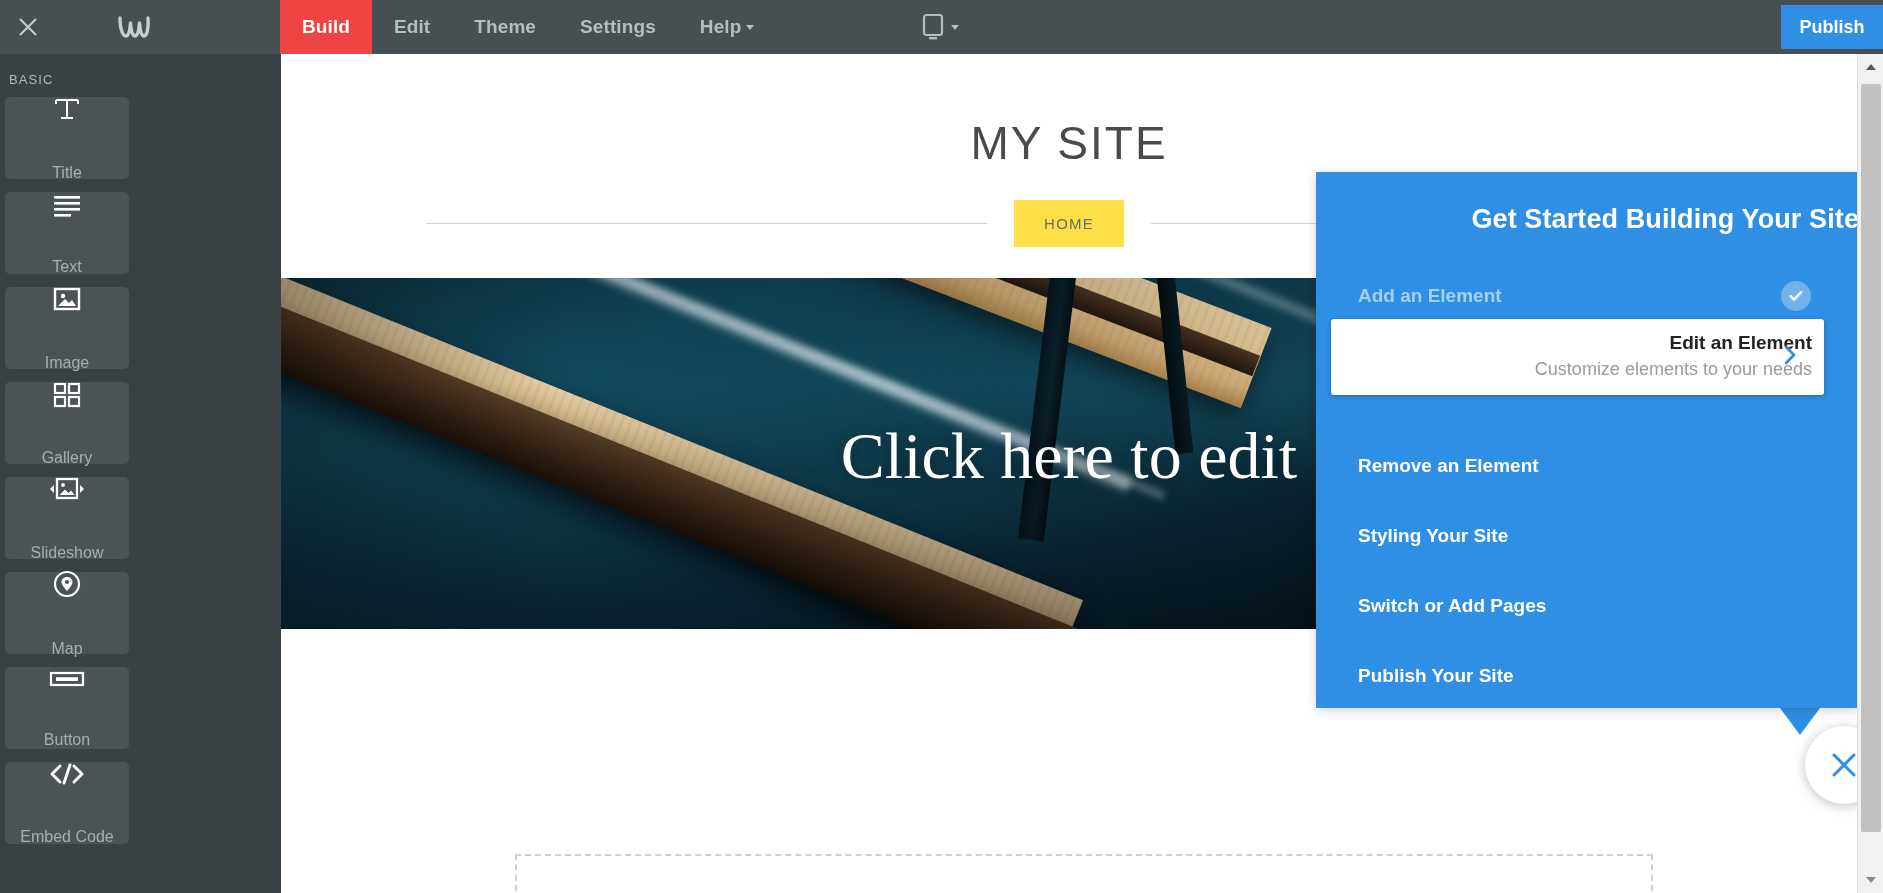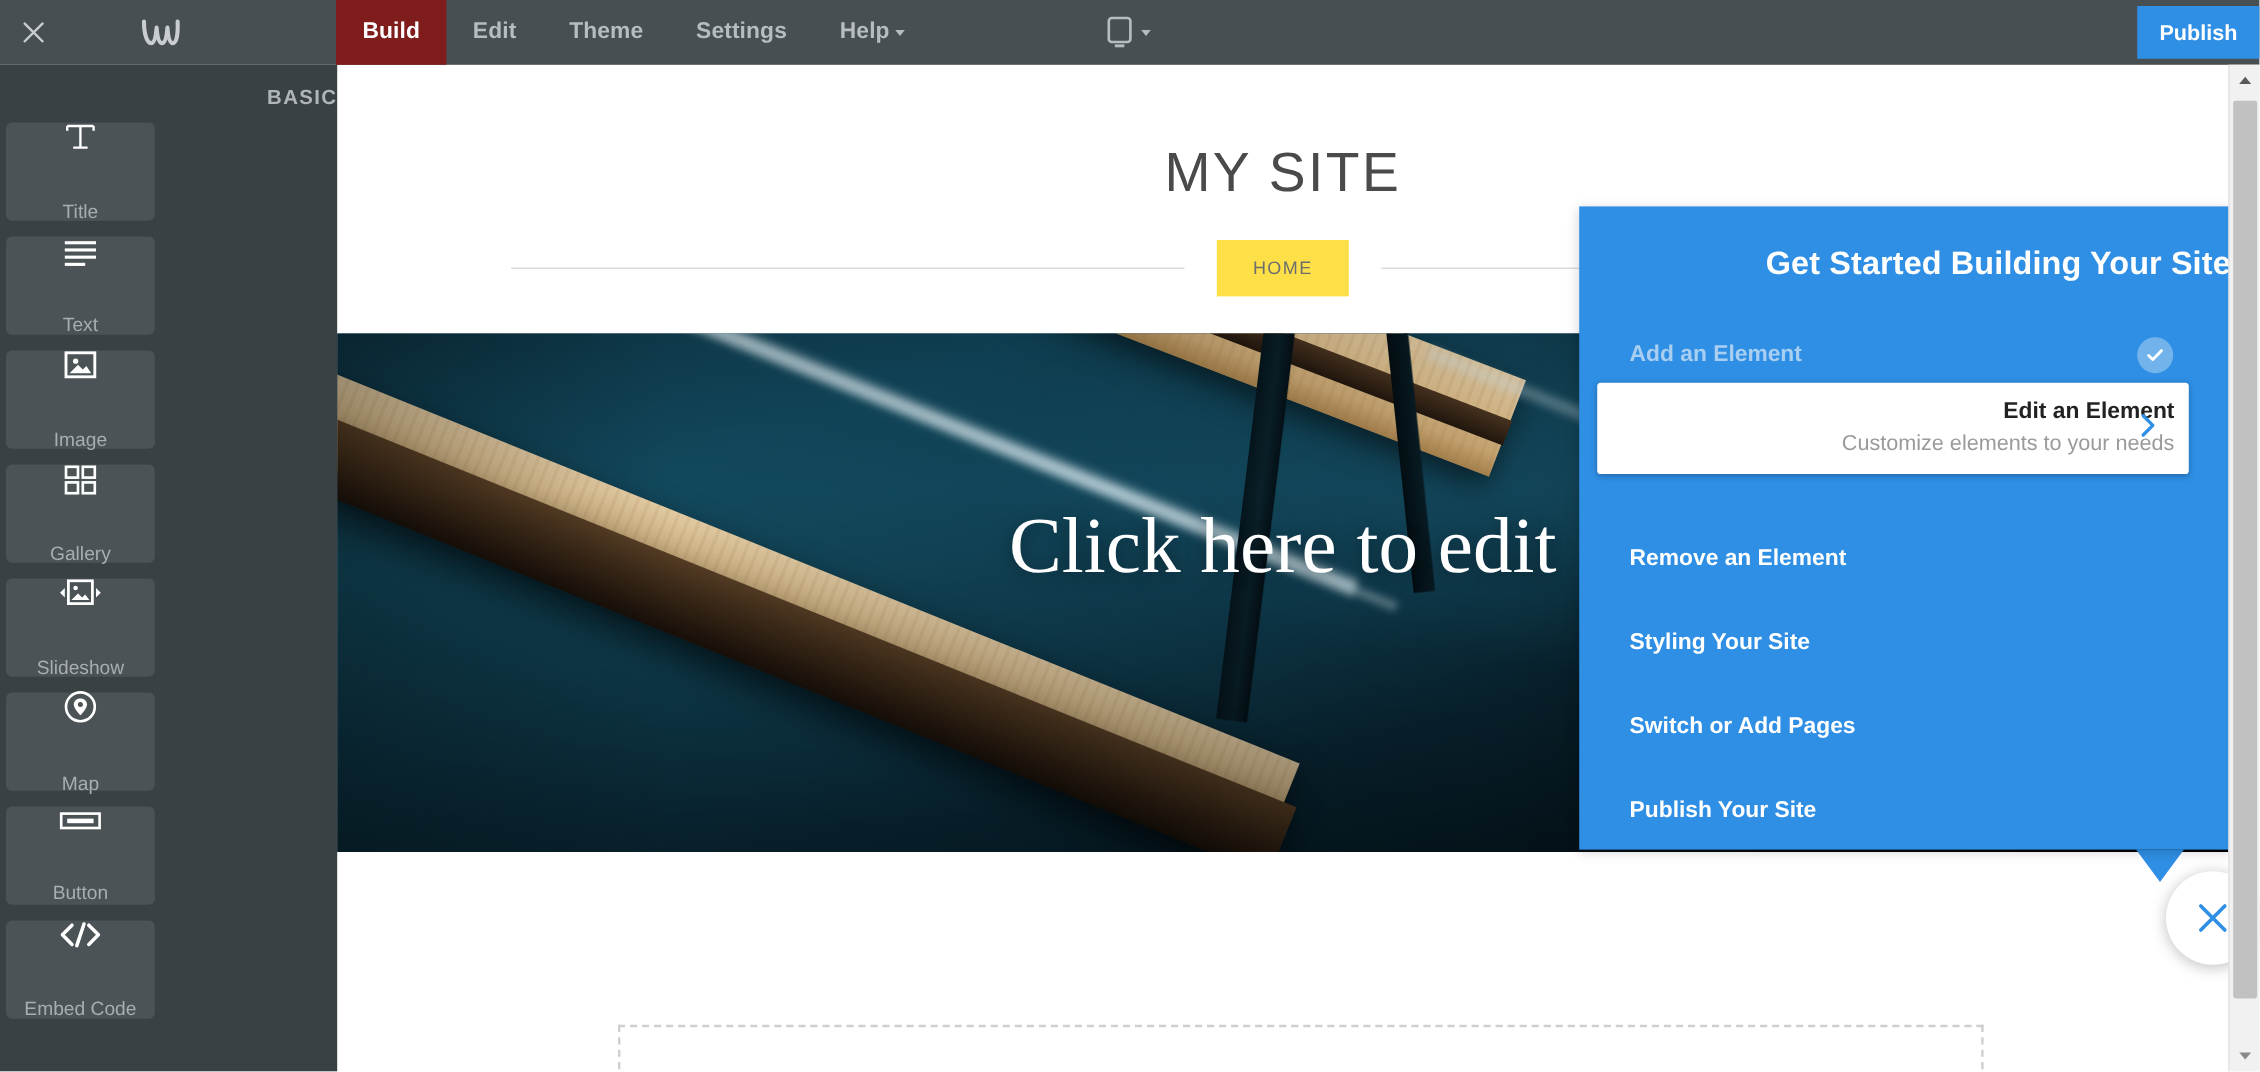--- a/index.html
+++ b/index.html
@@ -25,21 +25,21 @@
   .tb-logo {
     position: absolute; left: 113px; top: 6px; width: 42px; height: 42px;
     display: flex; align-items: center; justify-content: center; cursor: pointer;
   }
   .tb-tabs { position: absolute; left: 280px; top: 0; height: 54px; display: flex; align-items: stretch; }
   .tb-tab {
     display: flex; align-items: center; padding: 0 22px;
     color: #b7bcbf; font-size: 19px; font-weight: bold; cursor: pointer;
     letter-spacing: .1px; white-space: nowrap;
   }
-  .tb-tab.active { background: #7f1d1d; color: #ffffff; justify-content: flex-end; }
+  .tb-tab.active { background: #ef4444; color: #ffffff; justify-content: flex-end; }
   .tb-tab .caret {
     display: inline-block; margin-left: 5px; width: 0; height: 0;
     border-left: 4px solid transparent; border-right: 4px solid transparent;
     border-top: 5px solid #b7bcbf;
   }
   .tb-device {
     position: absolute; left: 920px; top: 11px; height: 32px;
     display: flex; align-items: center; cursor: pointer;
   }
   .tb-device .caret {
@@ -52,23 +52,22 @@
     background: #2f8fe5; color: #fff; font-size: 18px; font-weight: bold;
     display: flex; align-items: center; justify-content: center; cursor: pointer;
   }
 
   
   .sidebar {
     position: absolute; left: 0; top: 54px; width: 281px; height: 839px;
     background: #3a4145; overflow: hidden; z-index: 50;
   }
   .sb-section {
-    color: #b0b5b8; font-size: 17px; font-weight: bold; letter-spacing: 1.1px;
+    color: #b0b5b8; font-size: 13px; font-weight: normal; letter-spacing: 1.1px;
     padding: 18px 0 10px 9px;
-    text-align: right;
   }
   .sb-card {
     width: 124px; margin: 0 0 13px 5px; height: 82px;
     background: #4b5357; border-radius: 5px;
     display: flex; flex-direction: column; align-items: center; justify-content: center;
     cursor: pointer;
     gap: 36px;
   }
   .sb-ico { height: 34px; display: flex; align-items: center; justify-content: center; color: #fff; }
   .sb-label { color: #a8adb0; font-size: 16px; margin-top: 5px; white-space: nowrap; }
@@ -88,21 +87,21 @@
     margin-top: 30px; padding: 0 145px;
   }
   .nav-rule { flex: 1; height: 1px; background: #d4d4d4; }
   .nav-pill {
     background: #fde047; color: #6d6d6d; font-size: 15px; letter-spacing: 1.2px;
     padding: 15px 30px; margin: 0 27px; cursor: pointer; white-space: nowrap;
   }
 
   
   .hero {
-    position: relative; margin-top: 31px; height: 432px; overflow: hidden;
+    position: relative; margin-top: 31px; height: 351px; overflow: hidden;
     background: #0b2933;
   }
   .hero-photo { position: absolute; inset: 0; overflow: hidden; }
   .hero-bg {
     position: absolute; inset: -10%;
     background:
       radial-gradient(ellipse 60% 50% at 78% 30%, rgba(24,86,108,.85), rgba(5,20,26,0) 70%),
       radial-gradient(ellipse 55% 60% at 25% 45%, rgba(20,76,96,.8), rgba(5,18,24,0) 72%),
       linear-gradient(160deg, #0d3040 0%, #10455a 26%, #0c3345 52%, #061b25 76%, #020709 100%);
   }

